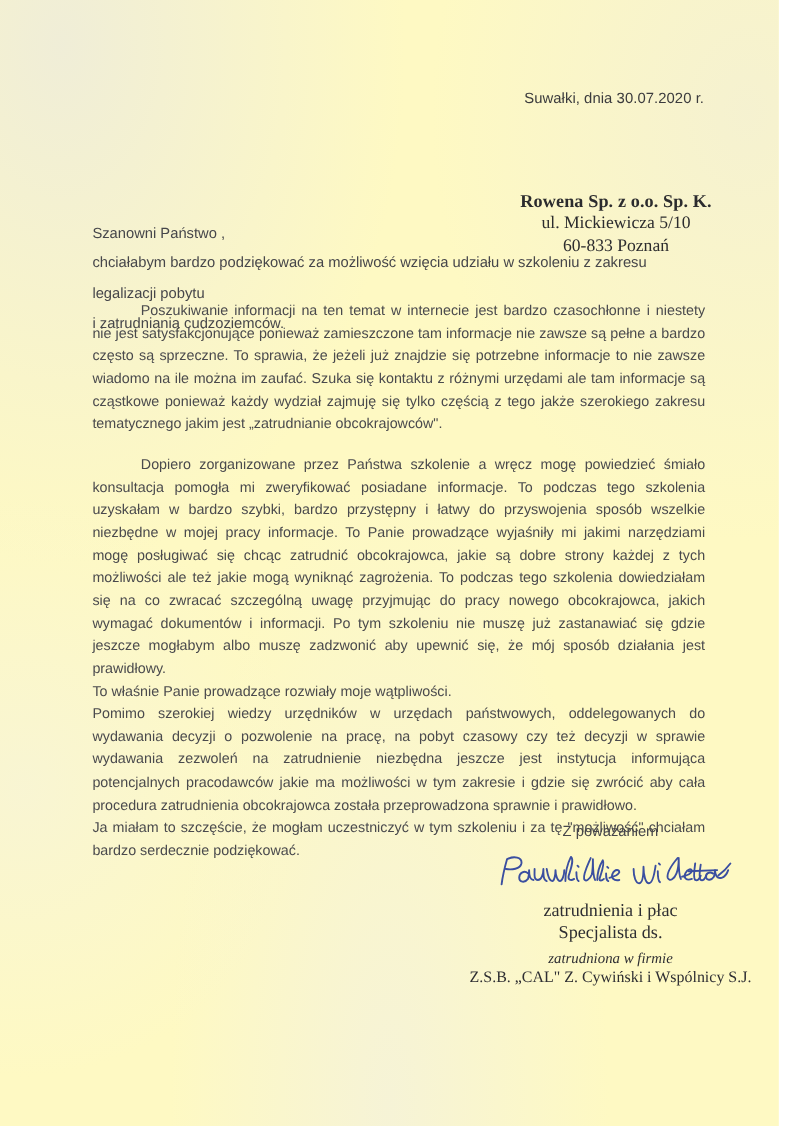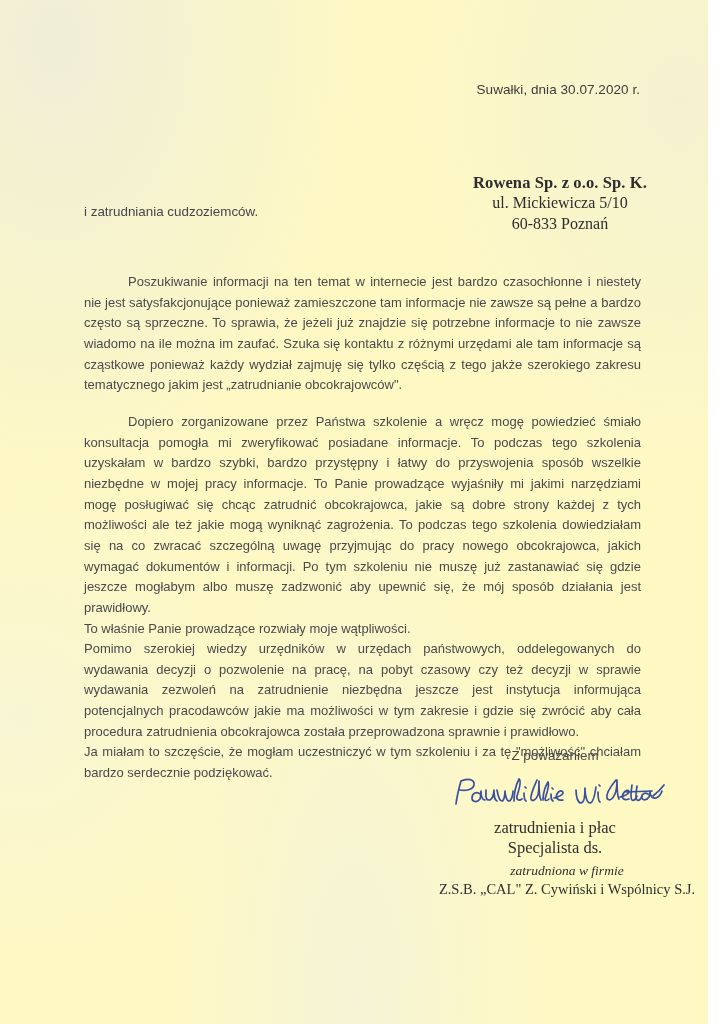--- a/index.html
+++ b/index.html
@@ -142,21 +142,21 @@
     text-align: center;
     font-family: "Liberation Serif", serif;
     font-size: 16.5px;
     color: #2e2e32;
     line-height: 1.24;
   }
   .role span { display: block; }
 
   .employer {
     position: absolute;
-    left: 412px;
+    left: 400px;
     top: 862px;
     width: 310px;
     text-align: center;
     font-family: "Liberation Serif", serif;
     color: #2e2e32;
     line-height: 1.30;
   }
   .employer .emp-prefix {
     display: block;
     font-style: italic;
@@ -179,20 +179,22 @@
 
     <div class="date-line">Suwałki, dnia 30.07.2020 r.</div>
 
     <div class="addressee">
       <div class="company">Rowena Sp. z o.o. Sp. K.</div>
       <div class="street">ul. Mickiewicza 5/10</div>
       <div class="city">60-833 Poznań</div>
     </div>
 
     <div class="salutation">
+      <span class="sal-greeting">Szanowni Państwo ,</span>
+      <span class="sal-body">chciałabym bardzo podziękować za możliwość wzięcia udziału w szkoleniu z zakresu legalizacji pobytu</span>
       <span class="sal-body">i zatrudniania cudzoziemców.</span>
     </div>
 
     <div class="body-block">
       <p>Poszukiwanie informacji na ten temat w internecie jest bardzo czasochłonne i niestety nie jest satysfakcjonujące ponieważ zamieszczone tam informacje nie zawsze są pełne a bardzo często są sprzeczne. To sprawia, że jeżeli już znajdzie się potrzebne informacje to nie zawsze wiadomo na ile można im zaufać. Szuka się kontaktu z różnymi urzędami ale tam informacje są cząstkowe ponieważ każdy wydział zajmuję się tylko częścią z tego jakże szerokiego zakresu tematycznego jakim jest „zatrudnianie obcokrajowców".</p>
       <p class="tight">Dopiero zorganizowane przez Państwa szkolenie a wręcz mogę powiedzieć śmiało konsultacja pomogła mi zweryfikować posiadane informacje. To podczas tego szkolenia uzyskałam w bardzo szybki, bardzo przystępny i łatwy do przyswojenia  sposób wszelkie niezbędne w mojej pracy informacje. To Panie prowadzące wyjaśniły mi jakimi narzędziami mogę posługiwać się chcąc zatrudnić obcokrajowca, jakie są dobre strony każdej z tych możliwości ale też jakie mogą wyniknąć zagrożenia. To podczas tego szkolenia dowiedziałam się na co zwracać szczególną uwagę przyjmując do pracy nowego obcokrajowca, jakich wymagać dokumentów i informacji. Po tym szkoleniu nie muszę już zastanawiać się gdzie jeszcze mogłabym albo muszę zadzwonić aby upewnić się, że mój sposób działania jest prawidłowy.</p>
       <p class="no-indent">To właśnie Panie prowadzące rozwiały moje wątpliwości.</p>
       <p class="no-indent">Pomimo szerokiej wiedzy urzędników w urzędach państwowych, oddelegowanych do wydawania decyzji o pozwolenie na pracę, na pobyt czasowy czy też decyzji w sprawie wydawania zezwoleń na zatrudnienie niezbędna jeszcze jest instytucja informująca potencjalnych pracodawców jakie ma możliwości w tym zakresie i gdzie się zwrócić aby cała procedura zatrudnienia obcokrajowca została przeprowadzona sprawnie i prawidłowo.</p>
       <p class="no-indent">Ja miałam to szczęście, że mogłam uczestniczyć w tym szkoleniu i za tę "możliwość"  chciałam bardzo serdecznie podziękować.</p>
     </div>

